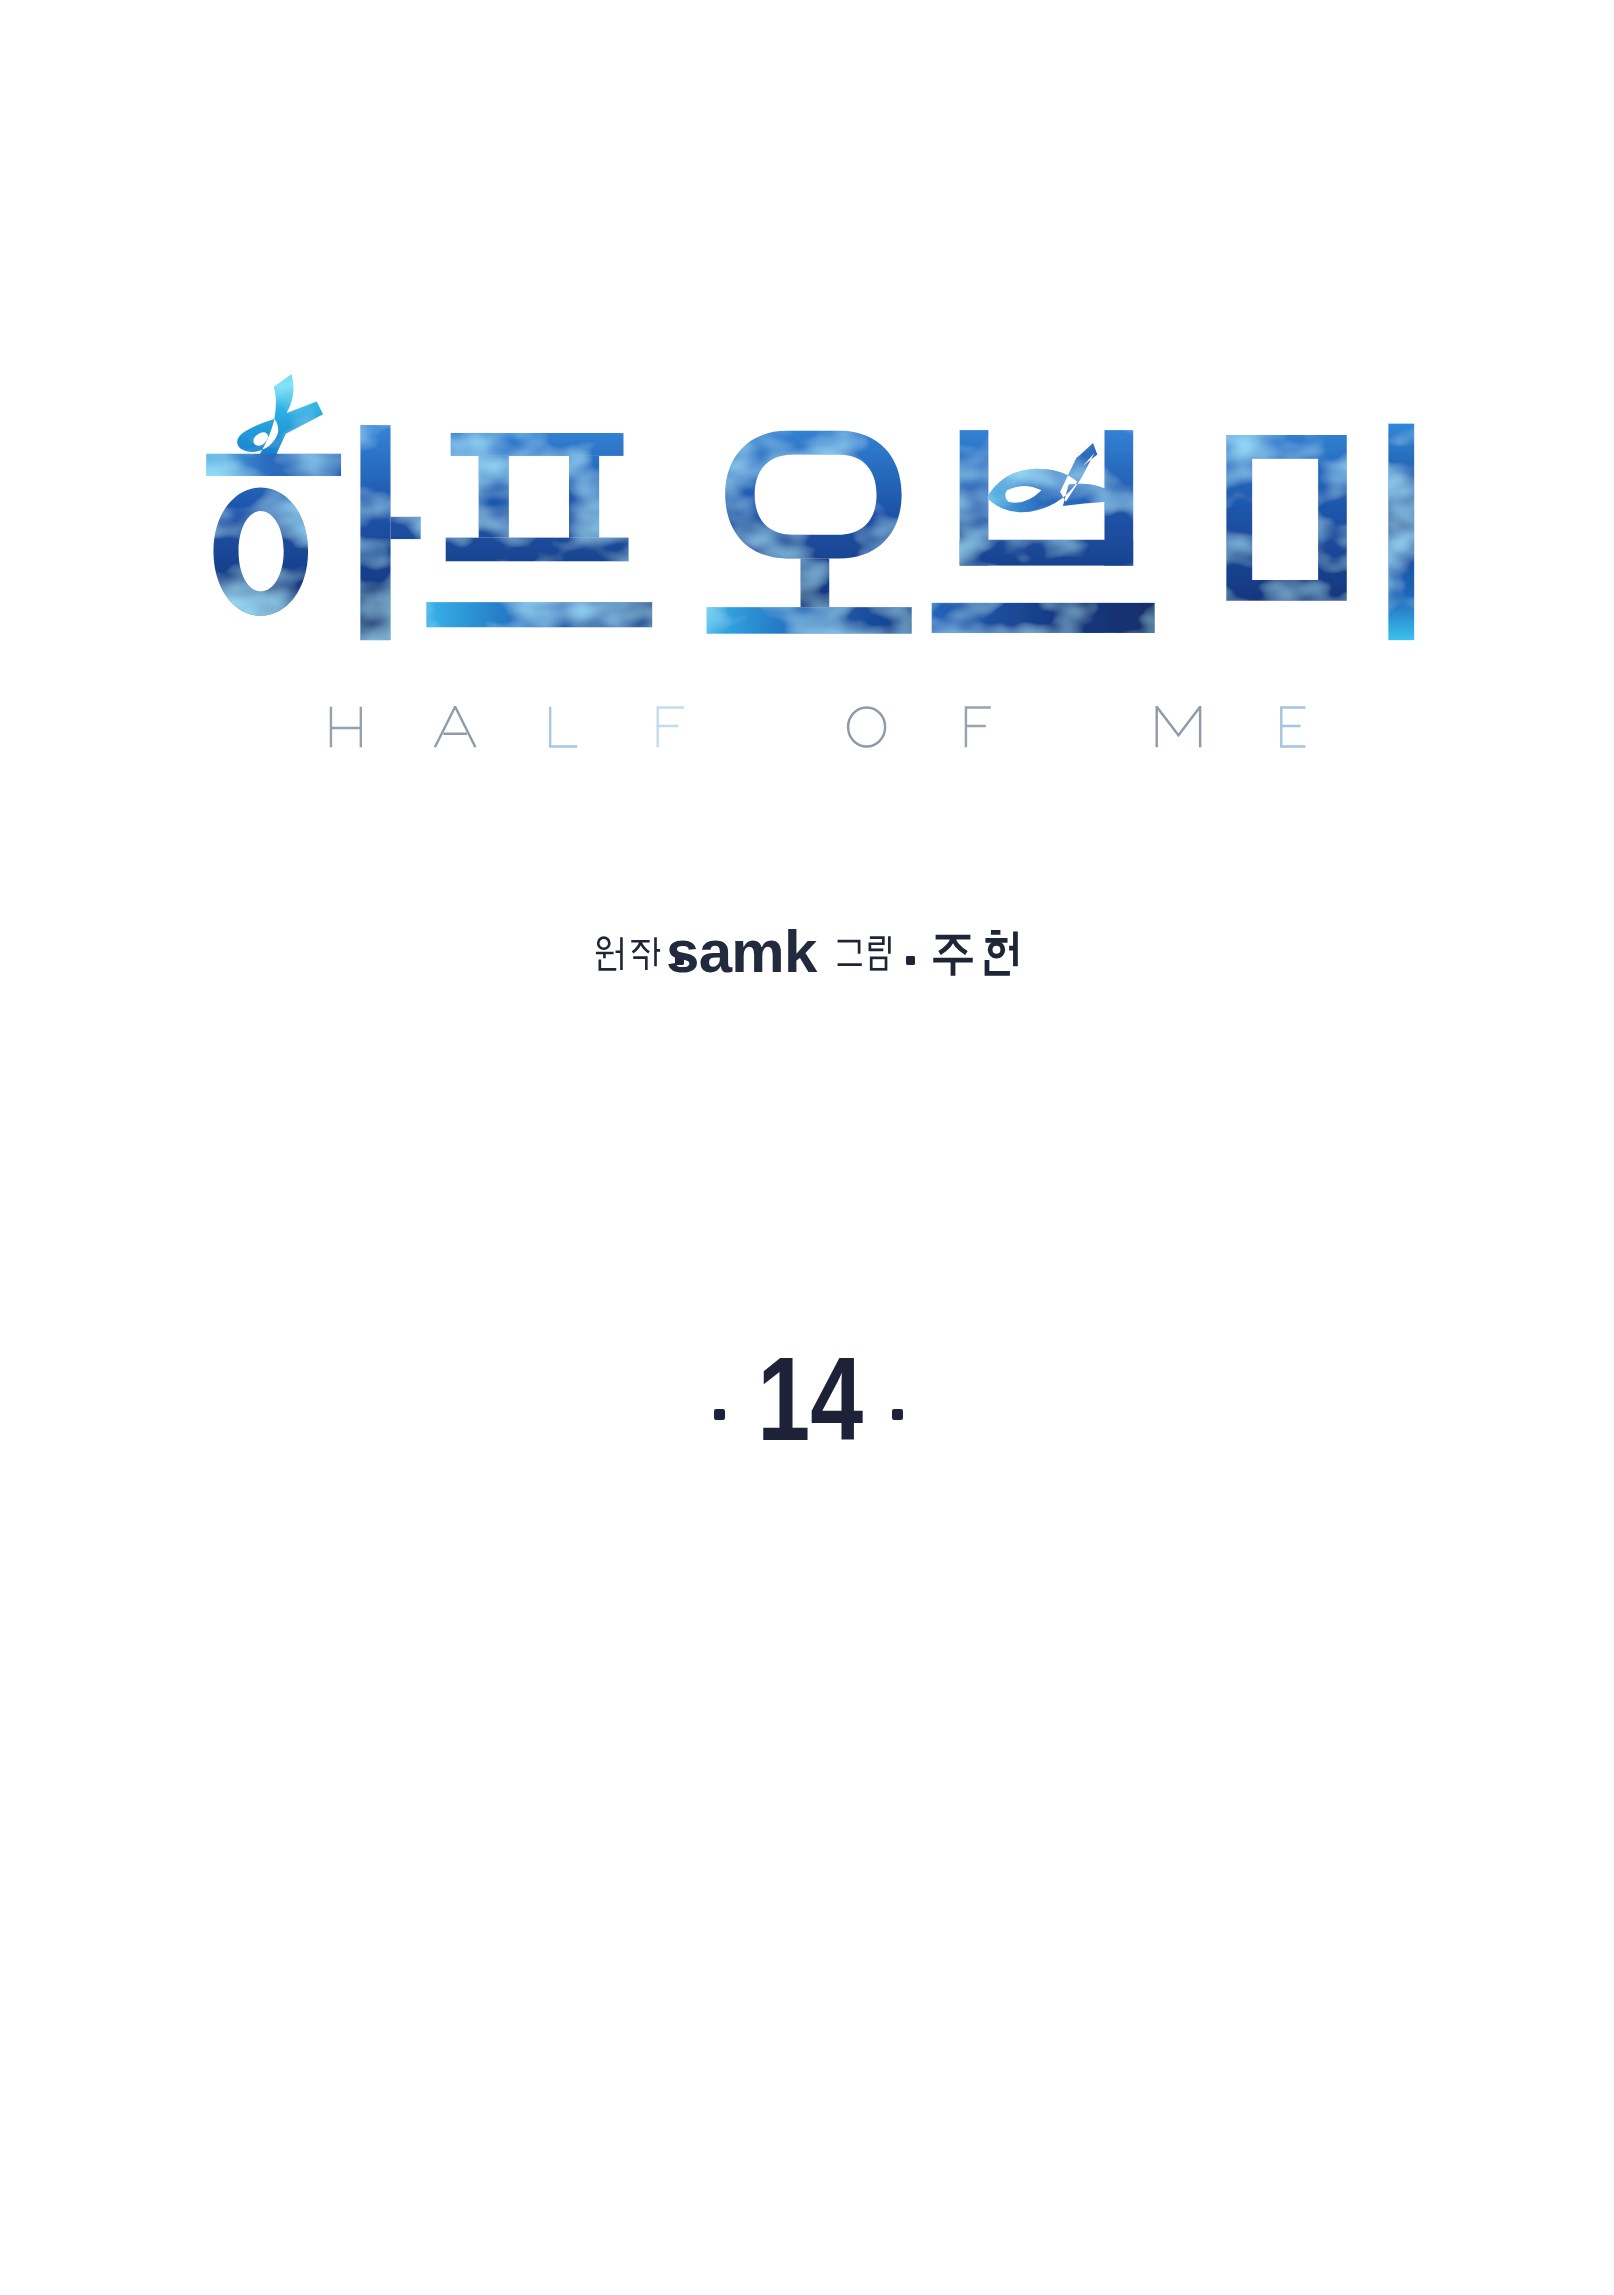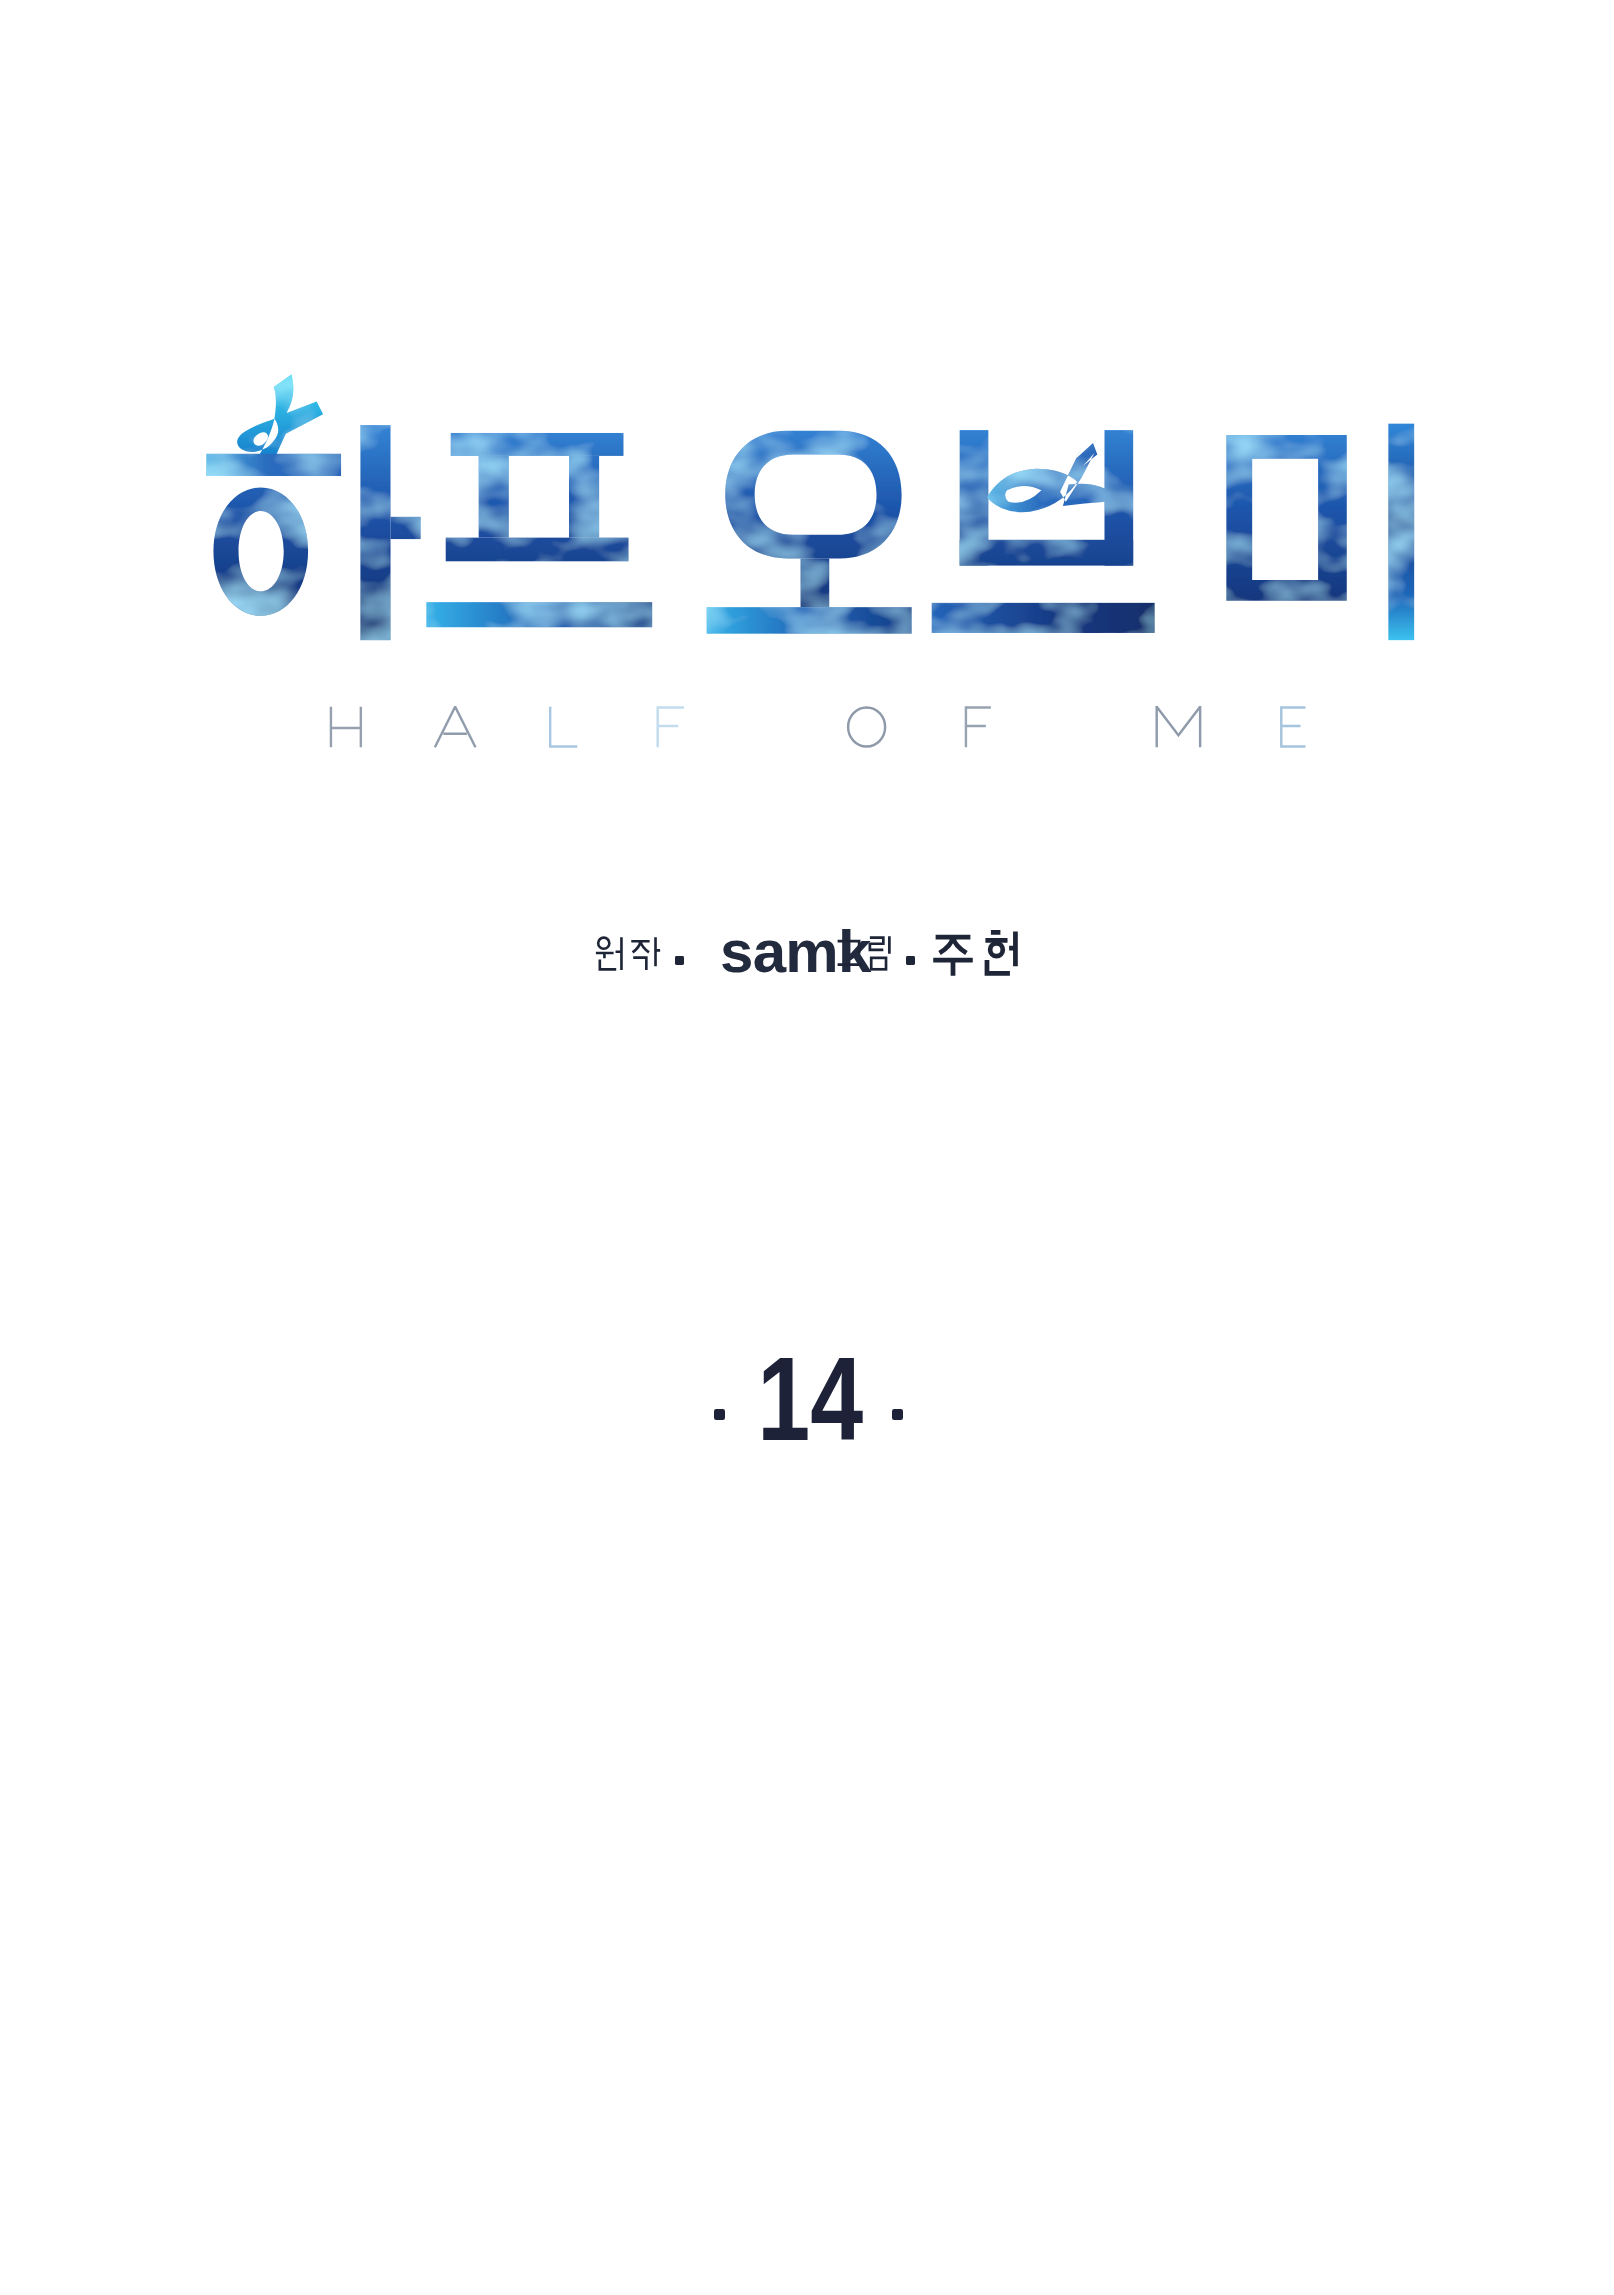--- a/index.html
+++ b/index.html
@@ -7,21 +7,21 @@
        font-family:"Liberation Sans", sans-serif;}
   .abs{position:absolute;}
   #title-logo{left:0;top:0;}
   #subtitle-art{left:326px;top:706px;}
   #credit-original-label{left:595px;top:936px;}
   #credit-art-label{left:836px;top:935px;}
   #credit-artist-name{left:933px;top:930px;}
   .credit-dot{width:9.3px;height:9.3px;background:#1e2536;border-radius:1.4px;}
   #credit-dot-1{left:675px;top:956px;}
   #credit-dot-2{left:906px;top:956px;}
-  #credit-original-author{left:720px;top:922px;font-size:60px;line-height:1;
+  #credit-original-author{left:666px;top:922px;font-size:60px;line-height:1;
       font-weight:bold;color:#222a3d;letter-spacing:-0.7px;}
   #episode-number{left:744px;top:1339px;width:132px;text-align:center;
       font-size:119px;line-height:1;font-weight:bold;color:#1e2238;
       transform:scaleX(0.80);transform-origin:50% 50%;}
   .episode-dot{width:10.8px;height:10.8px;background:#1e2238;border-radius:2.2px;}
   #episode-dot-left{left:714px;top:1409px;}
   #episode-dot-right{left:892px;top:1409px;}
   .kr-glyph path, .kr-glyph circle, .kr-glyph rect{fill:none;stroke:#1e2536;stroke-linejoin:miter;}
   .kr-regular path,.kr-regular circle,.kr-regular rect{stroke-width:4;}
   .kr-bold path,.kr-bold circle,.kr-bold rect{stroke-width:6;}

